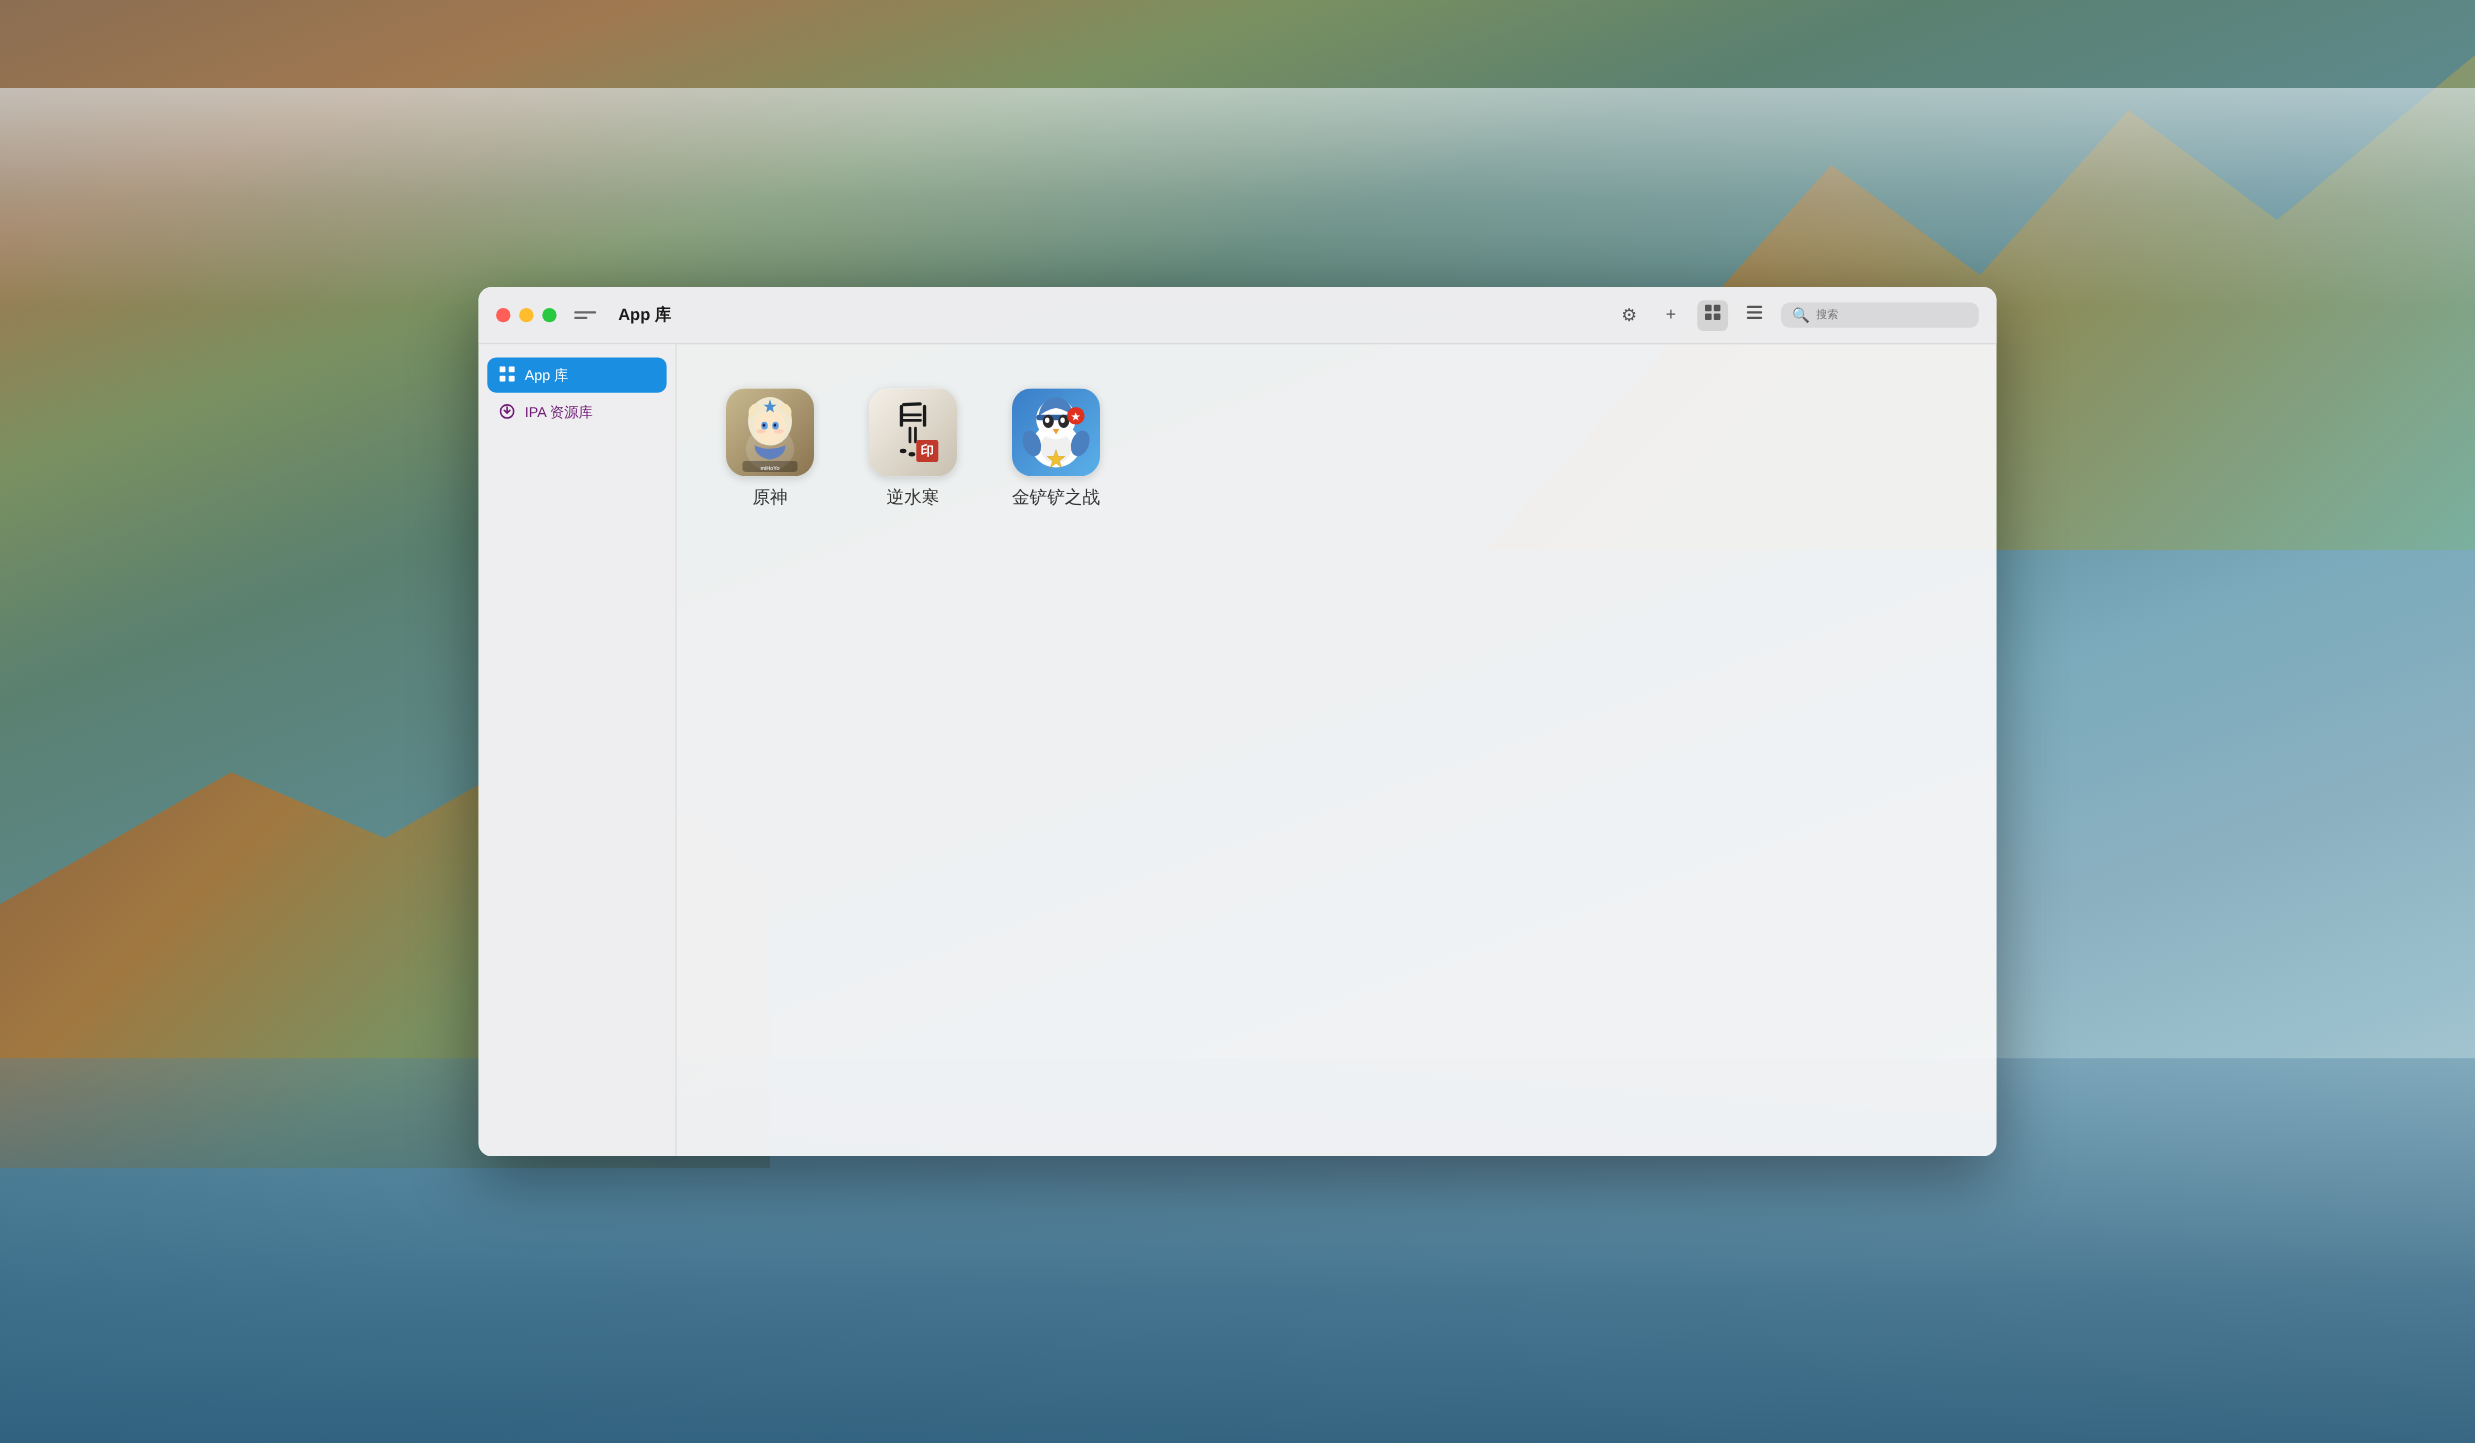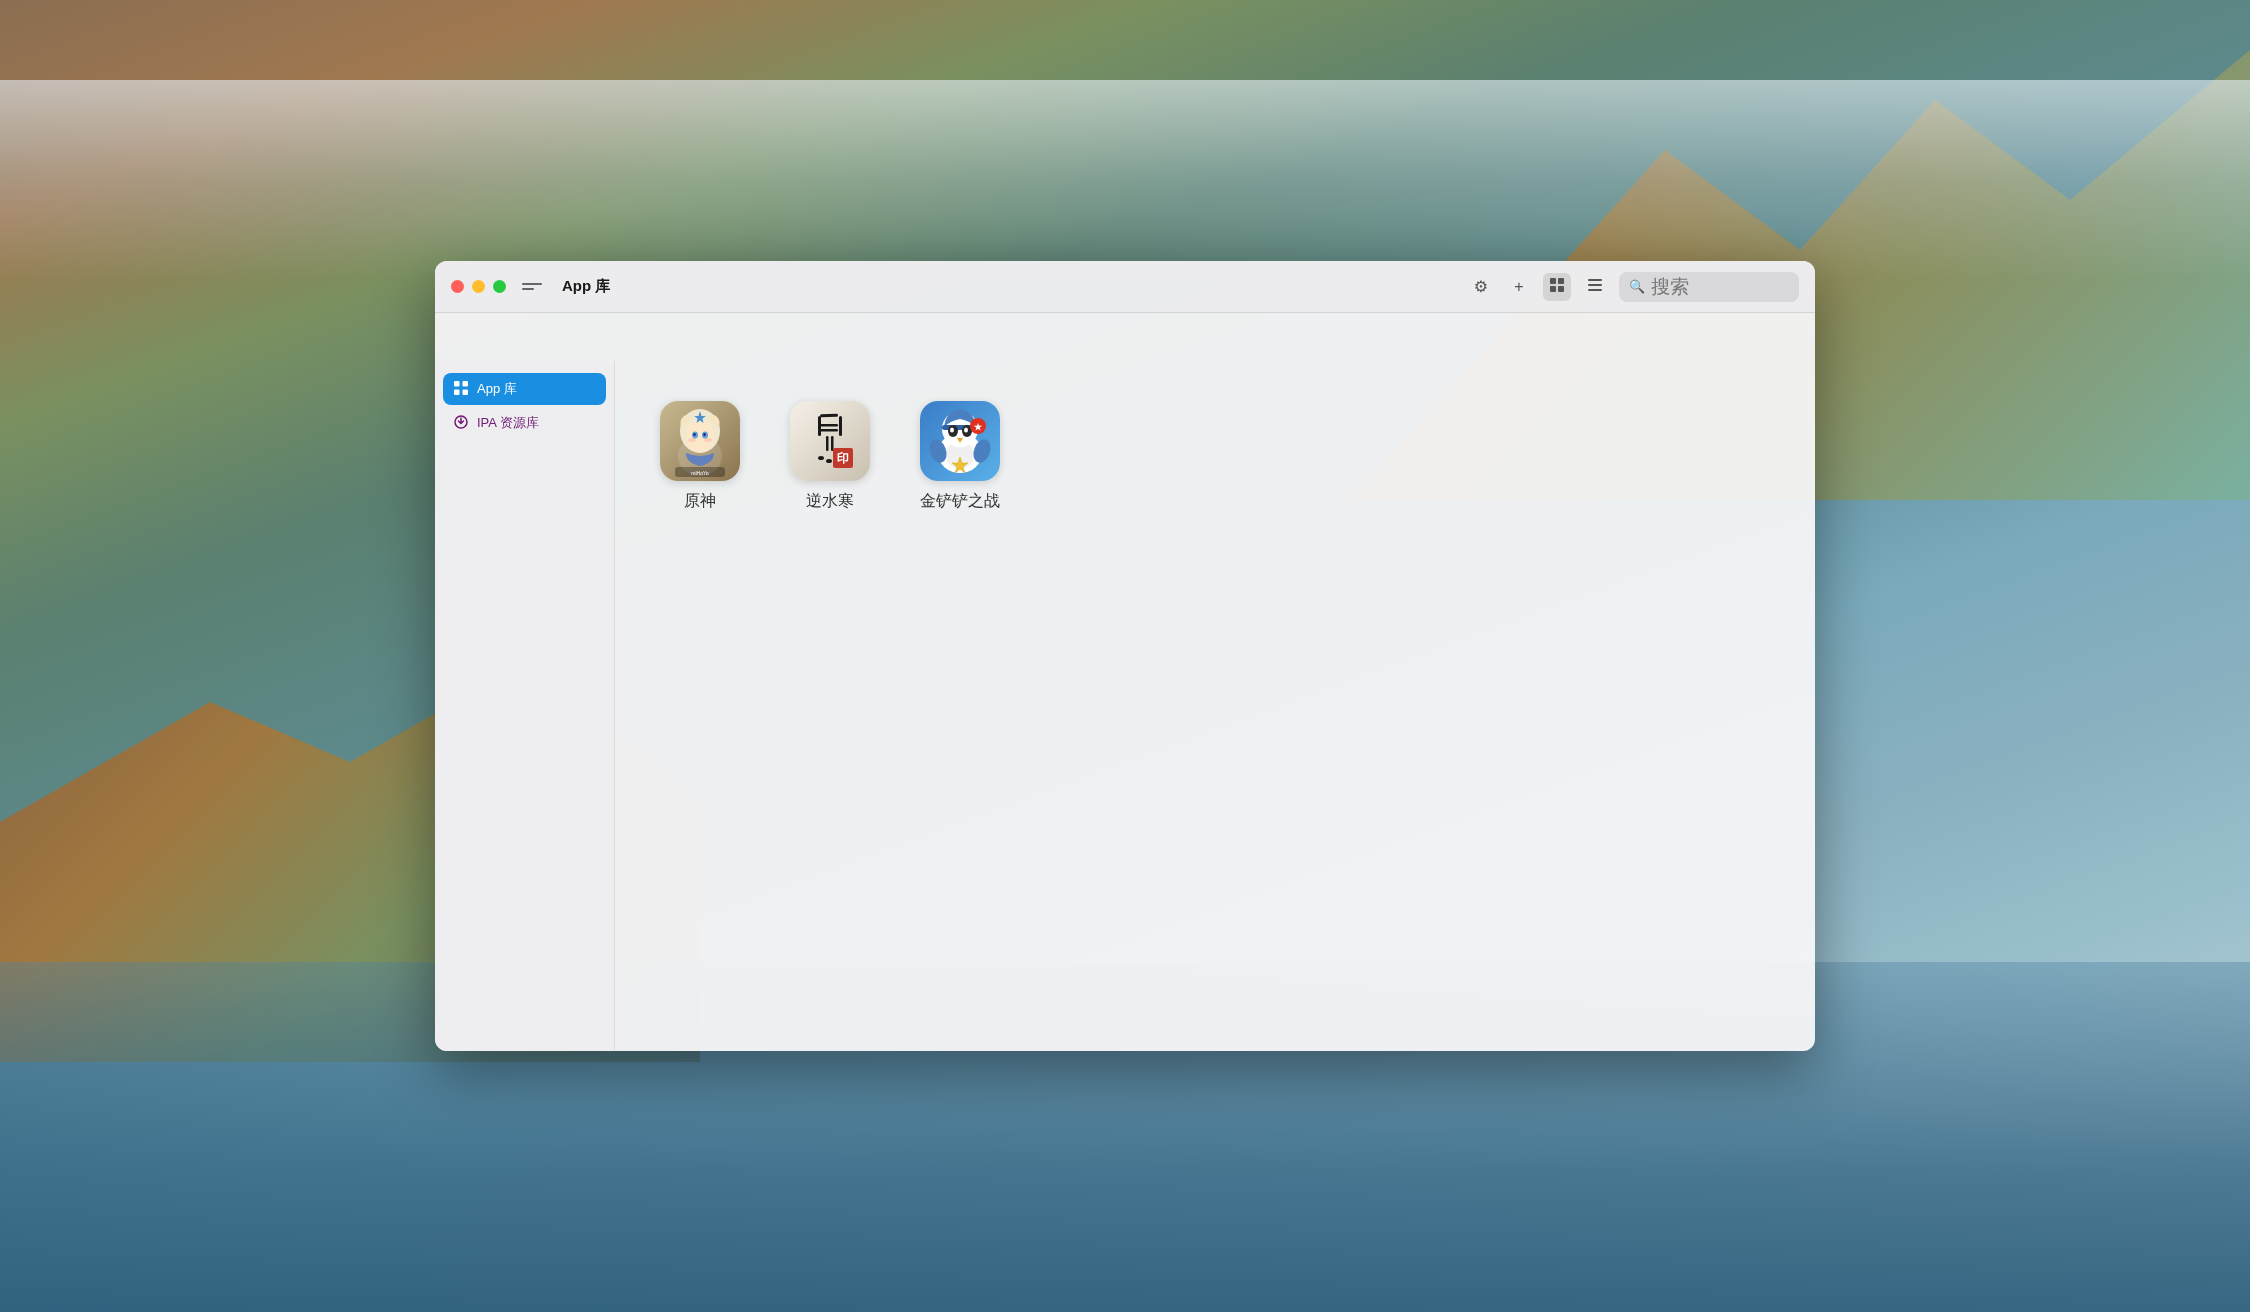--- a/index.html
+++ b/index.html
@@ -80,21 +80,20 @@
       position: relative;
       z-index: 10;
       width: 1380px;
       height: 790px;
       background: rgba(245,245,247,0.95);
       border-radius: 12px;
       box-shadow: 0 20px 60px rgba(0,0,0,0.4);
       display: flex;
       flex-direction: column;
       overflow: hidden;
-      gap: 48px;
     }
 
     
     .title-bar {
       height: 52px;
       background: rgba(235,235,237,0.95);
       border-bottom: 1px solid rgba(0,0,0,0.1);
       display: flex;
       align-items: center;
       padding: 0 16px;
@@ -177,21 +176,21 @@
       background: rgba(0,0,0,0.08);
       border-radius: 8px;
       padding: 4px 10px;
       width: 180px;
       gap: 6px;
     }
 
     .search-box input {
       border: none;
       background: transparent;
-      font-size: 19px;
+      font-size: 10px;
       color: #333;
       outline: none;
       width: 100%;
     }
 
     .search-icon-inner {
       color: #888;
       font-size: 13px;
     }
 

